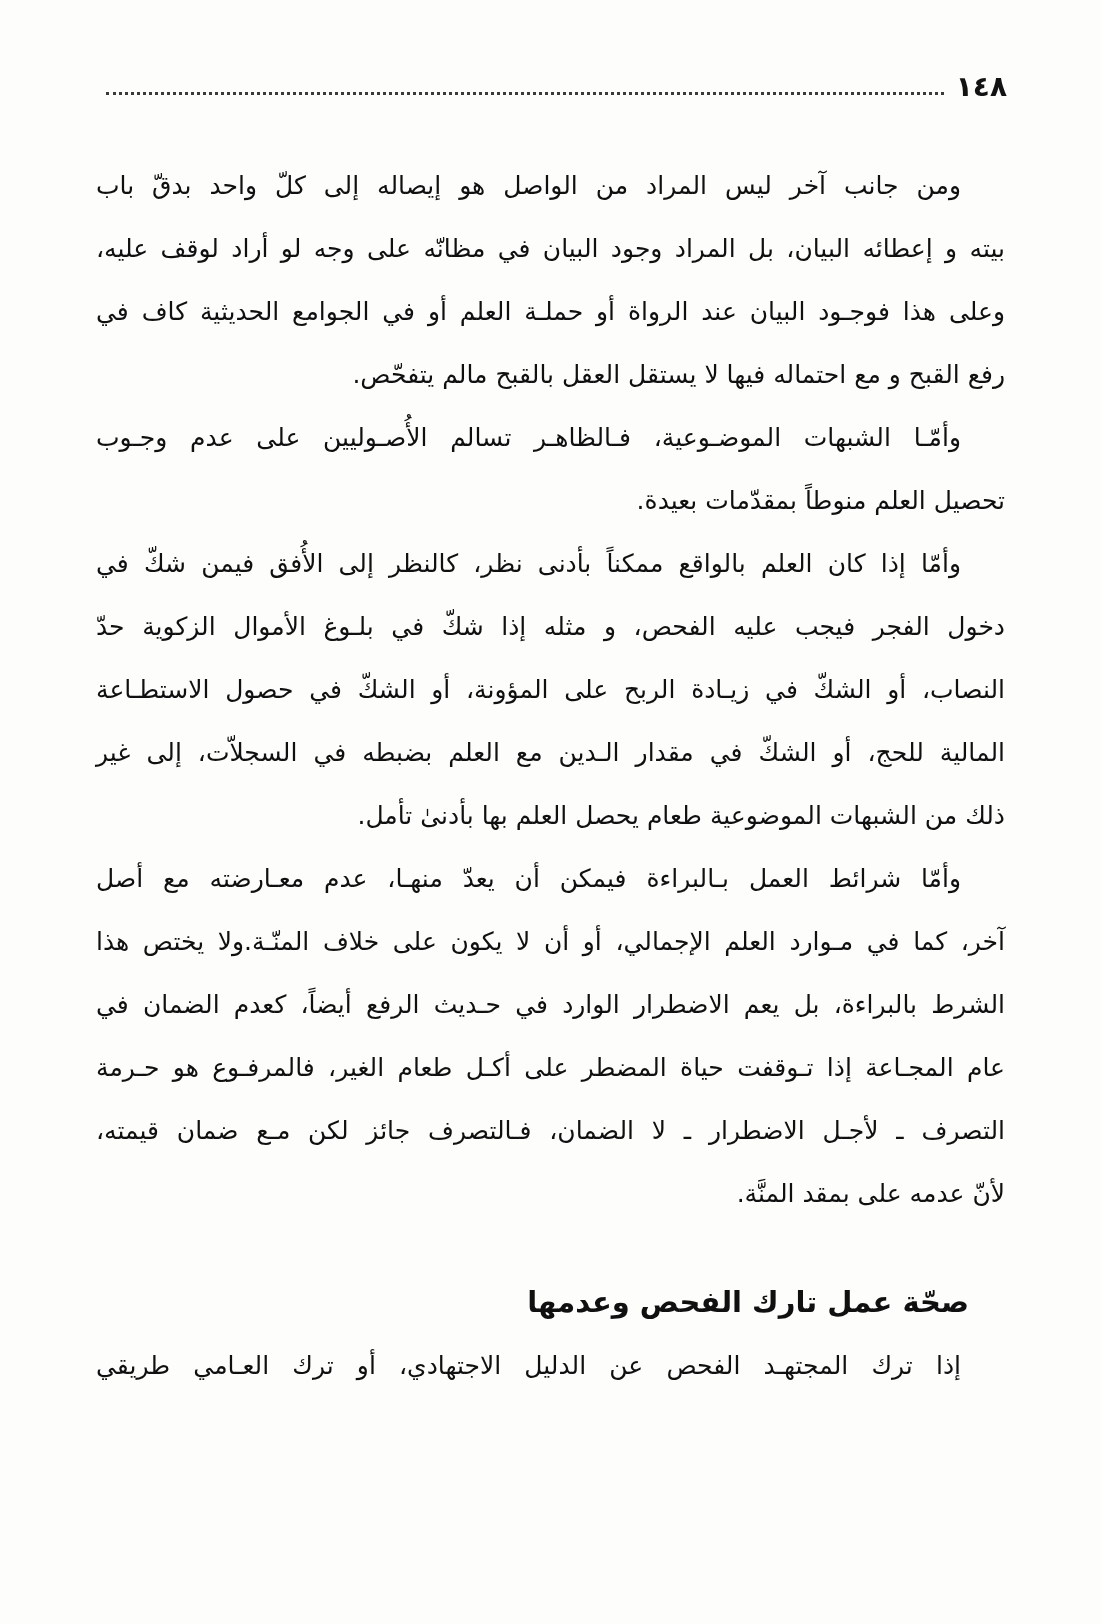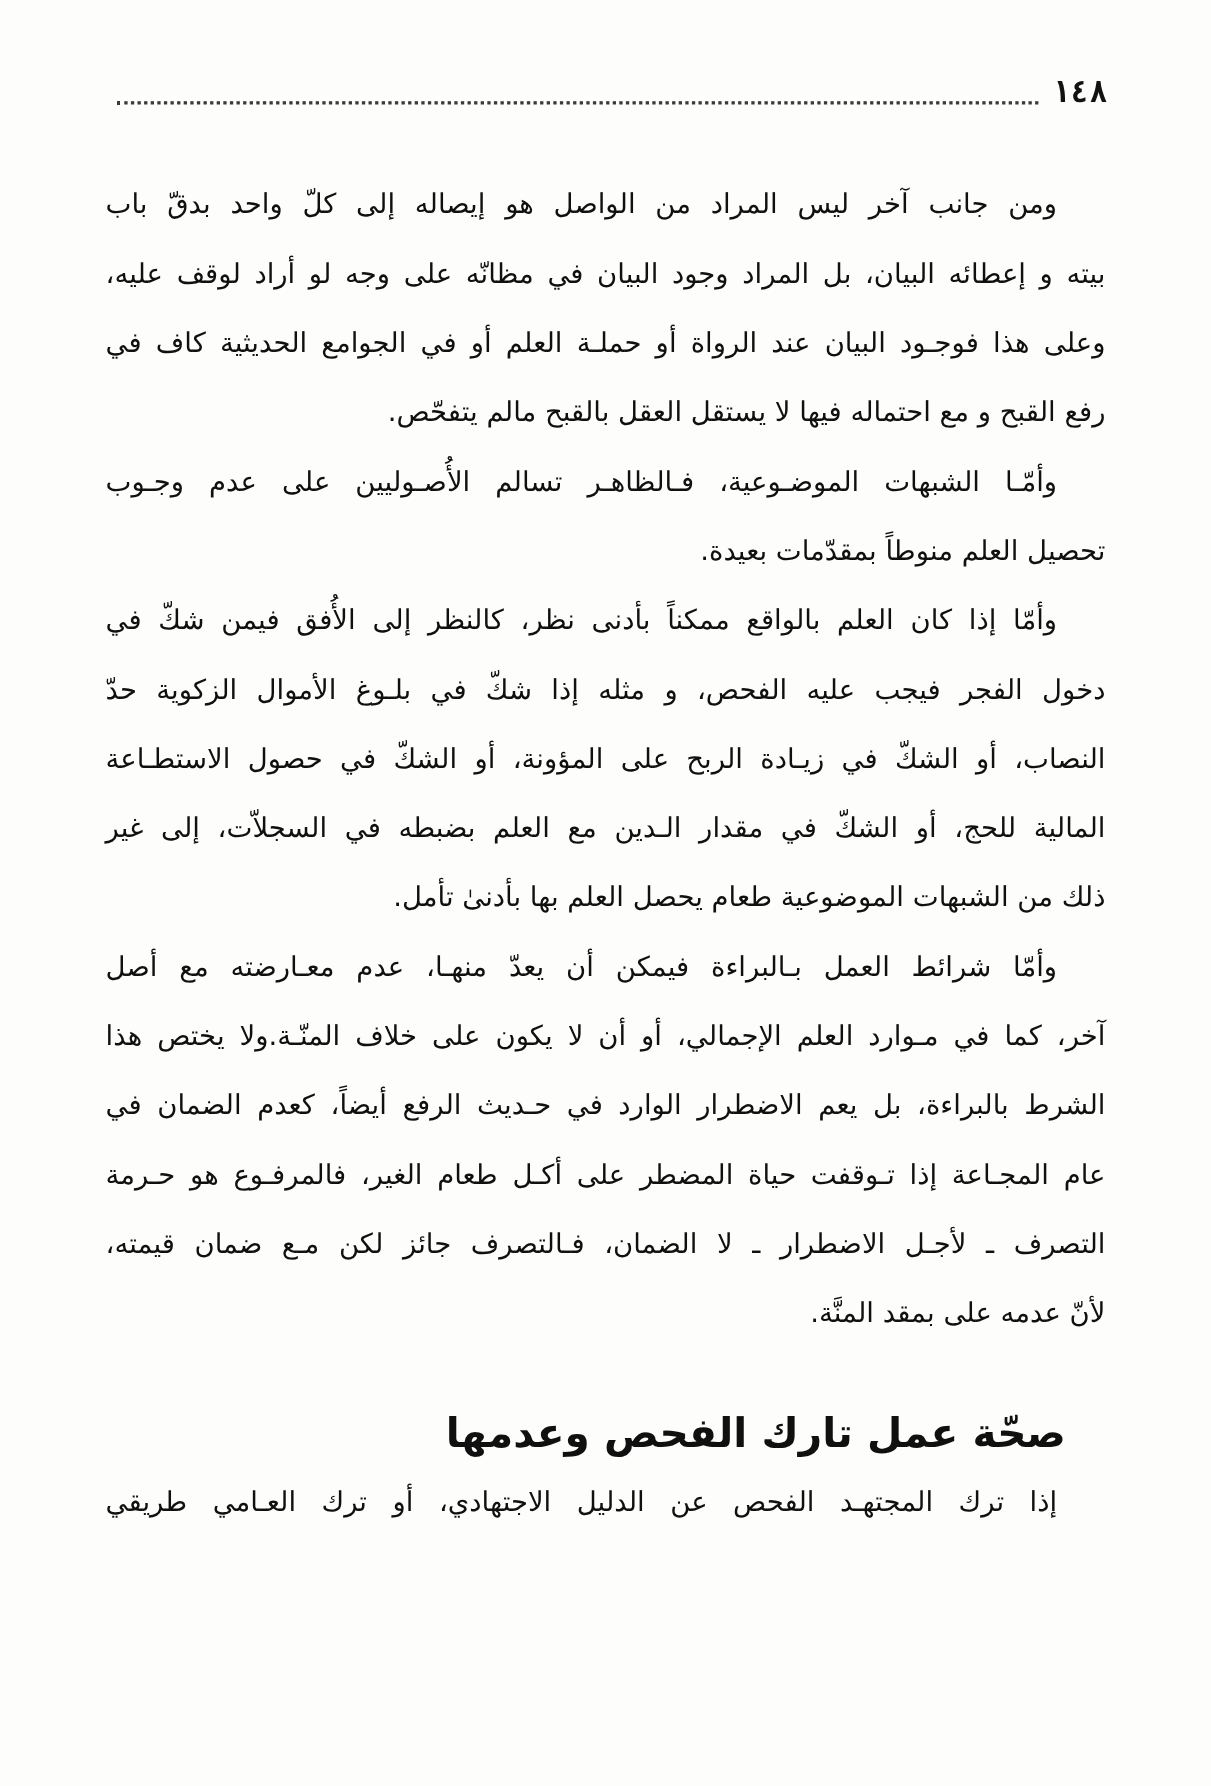--- a/index.html
+++ b/index.html
@@ -22,21 +22,20 @@
     top:70px;right:94px;left:94px;
     display:flex;
     direction:rtl;
     align-items:flex-end;
   }
   .page-number{
     font-size:28px;
     font-weight:bold;
     white-space:nowrap;
     line-height:1.2;
-    font-family:Liberation Mono, monospace;
   }
   .leader{
     flex:1;
     border-bottom:3px dotted #3a3a3a;
     margin:0 12px 9px 12px;
     height:0;
   }
   .book-title{
     font-size:25px;
     font-weight:bold;
@@ -58,21 +57,21 @@
     color:#101010;
   }
   .line.first{
     padding-right:44px;
   }
   .line.end{
     text-align-last:right;
   }
   .line.heading{
     margin-top:46px;
-    font-size:37px;
+    font-size:29px;
     font-weight:bold;
     text-align:center;
     text-align-last:right;
     padding-left:0;
     padding-right:36px;
   }
 </style>
 </head>
 <body>
 

